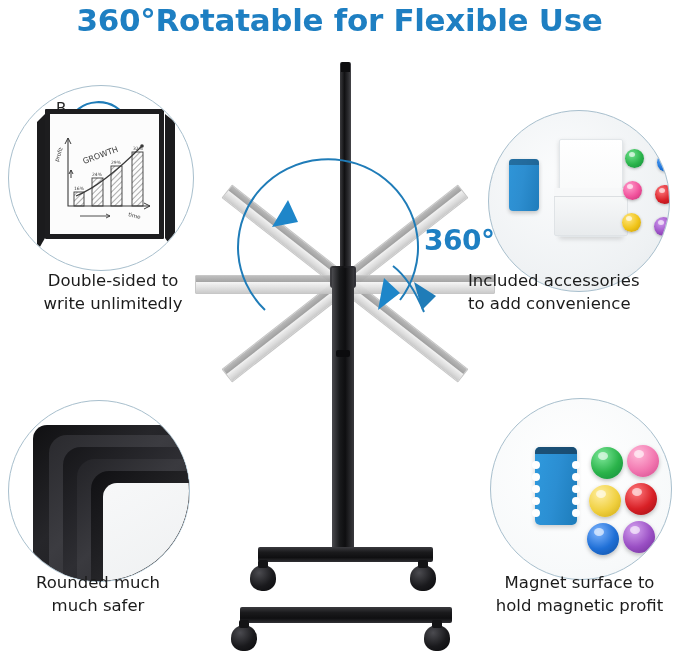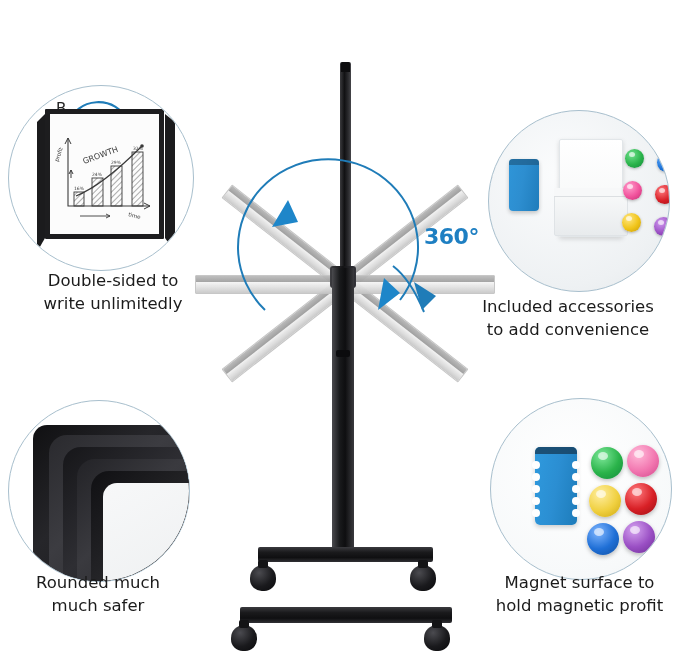--- a/index.html
+++ b/index.html
@@ -44,21 +44,21 @@
   }
   .callout-caption {
     position: absolute;
     font-family: "DejaVu Sans", sans-serif;
     font-size: 16.5px;
     color: #1b1b1b;
     line-height: 1.38;
     white-space: pre-line;
   }
   .cap-left  { text-align: center; }
-  .cap-right { text-align: center; margin-top: 26px; }
+  .cap-right { text-align: left; }
   .cap-center{ text-align: center; }
 
   
   #tl-circle { left: 8px; top: 85px; width: 184px; height: 184px; }
   #tl-board {
     position: absolute;
     left: 36px; top: 23px;
     width: 119px; height: 130px;
     background: #fcfcfc;
     border: 5px solid #1d1d1f;
@@ -199,29 +199,30 @@
   .panel-edge{
     position:absolute; left:0; top:0; width:100%; height:6px;
     background: linear-gradient(#b9b9b9,#9d9d9d);
   }
 
   
   #arc-svg { position:absolute; left:210px; top:150px; width:290px; height:250px; }
   #label-360 {
     position:absolute; left:424px; top:224px;
     font-family:"DejaVu Sans", sans-serif;
-    font-size:22px; font-weight:bold; color:#1e7fc2;
+    font-size:28px; font-weight:bold; color:#1e7fc2;
     letter-spacing:-0.5px;
   }
 </style>
 </head>
 <body>
 
 <div id="page">
 
+  <div id="title">360°Rotatable for Flexible Use</div>
 
   <div id="stand">
 
     <div class="panel-wrap">
       <div class="panel" style="transform: rotate(-38deg); opacity:.97;">
         <div class="panel-edge"></div>
       </div>
       <div class="panel" style="transform: rotate(38deg); opacity:.97;">
         <div class="panel-edge"></div>
       </div>

